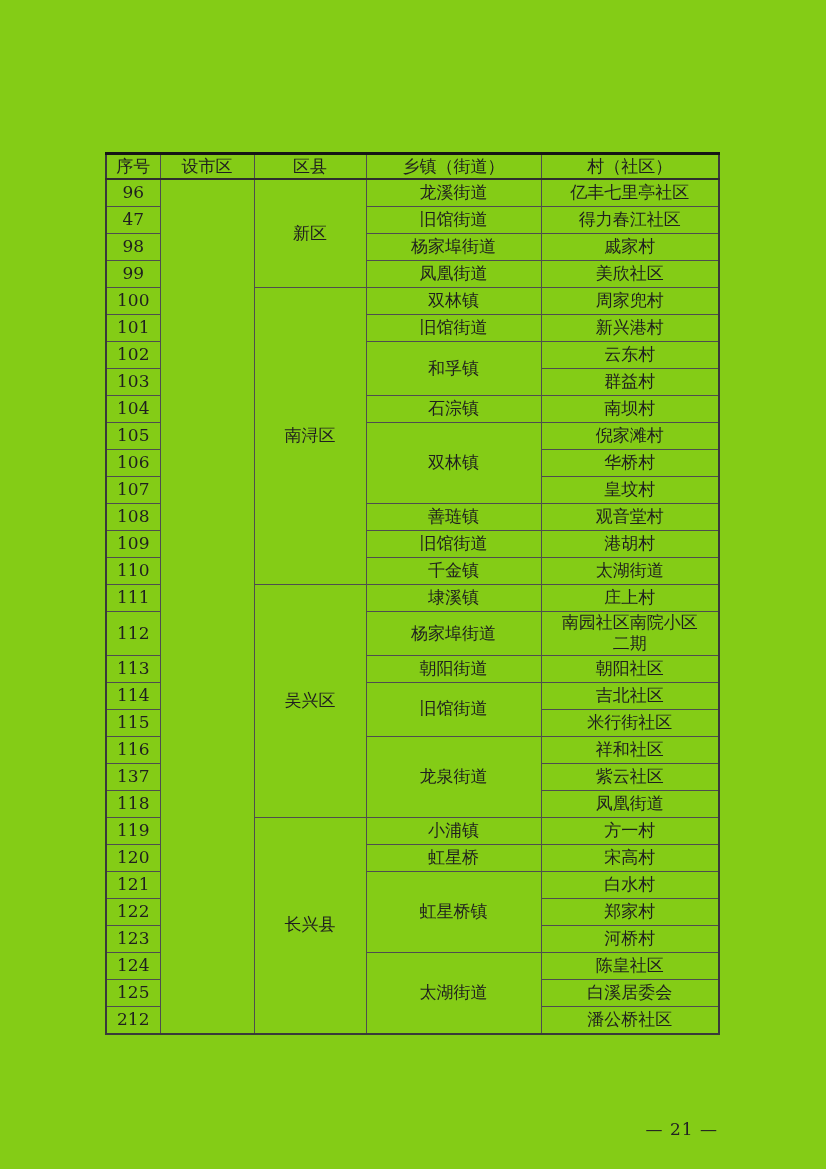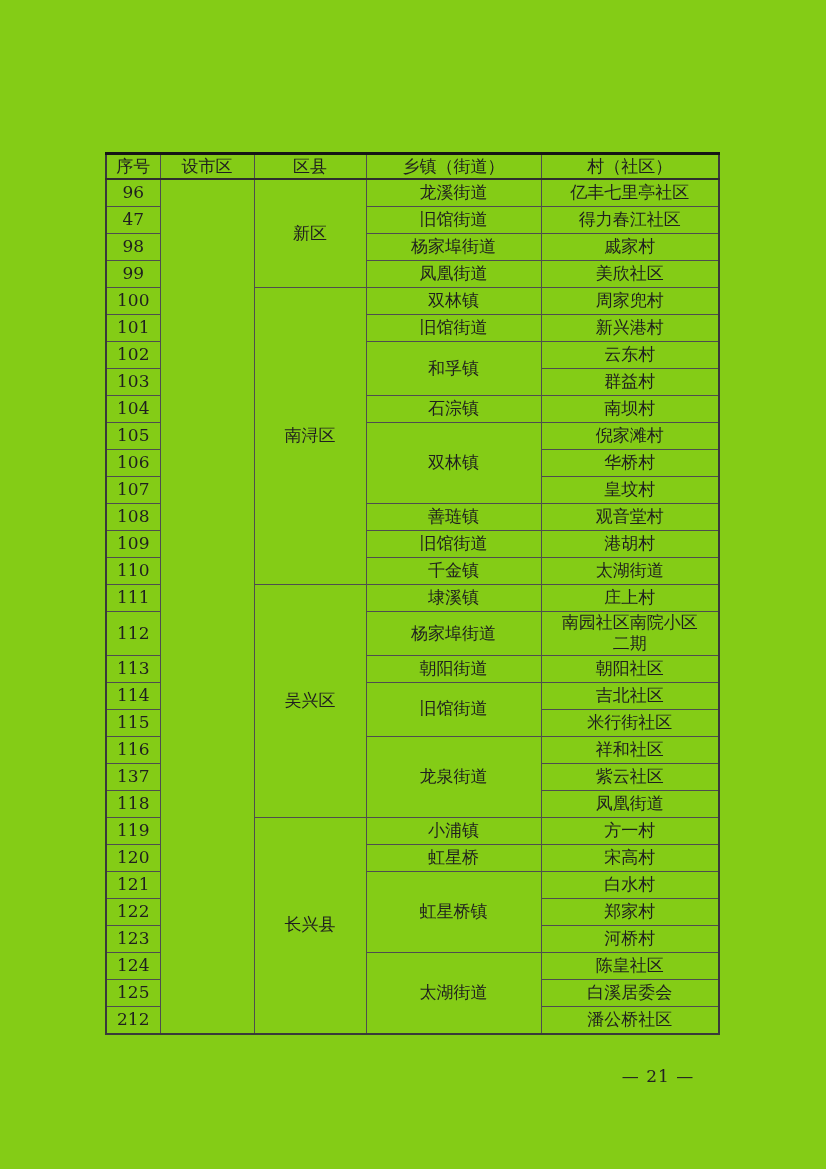--- a/index.html
+++ b/index.html
@@ -53,23 +53,23 @@
   td[data-name="village-cell"] {
     white-space: pre-line;
     margin-left: 36px;
   }
   td.two-line {
     height: 52px;
   }
   .page-number {
     position: absolute;
     left: 598px;
-    top: 1066px;
+    top: 1119px;
     width: 120px;
-    text-align: center;
+    text-align: right;
     font-size: 17px;
     color: #222222;
     letter-spacing: 1px;
   }
 </style>
 </head>
 <body>
 
 <div class="page" data-name="document-page">
 

